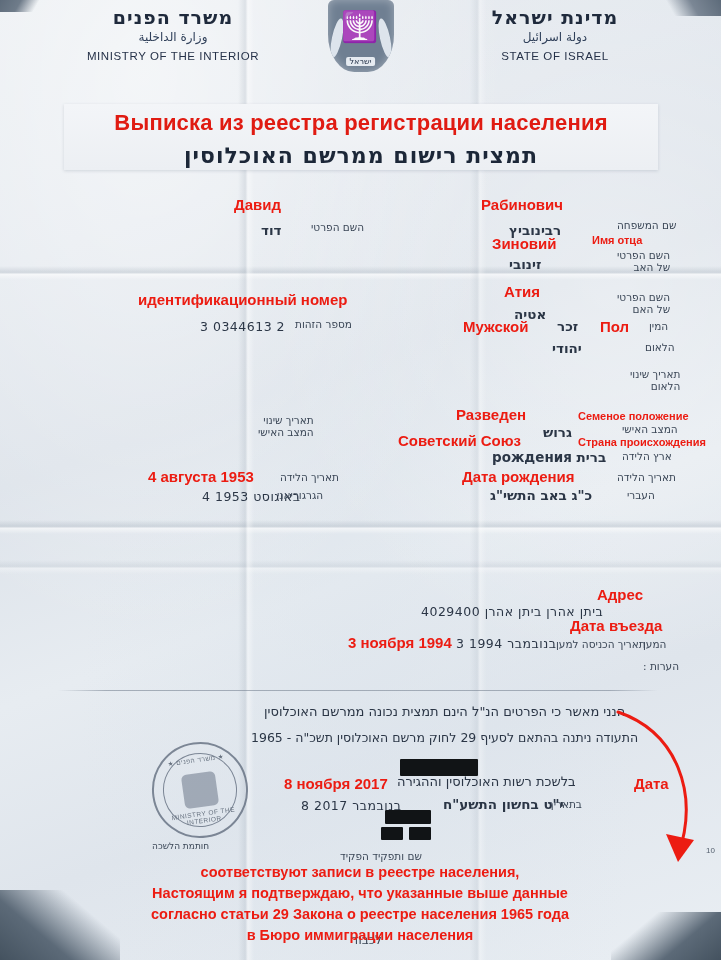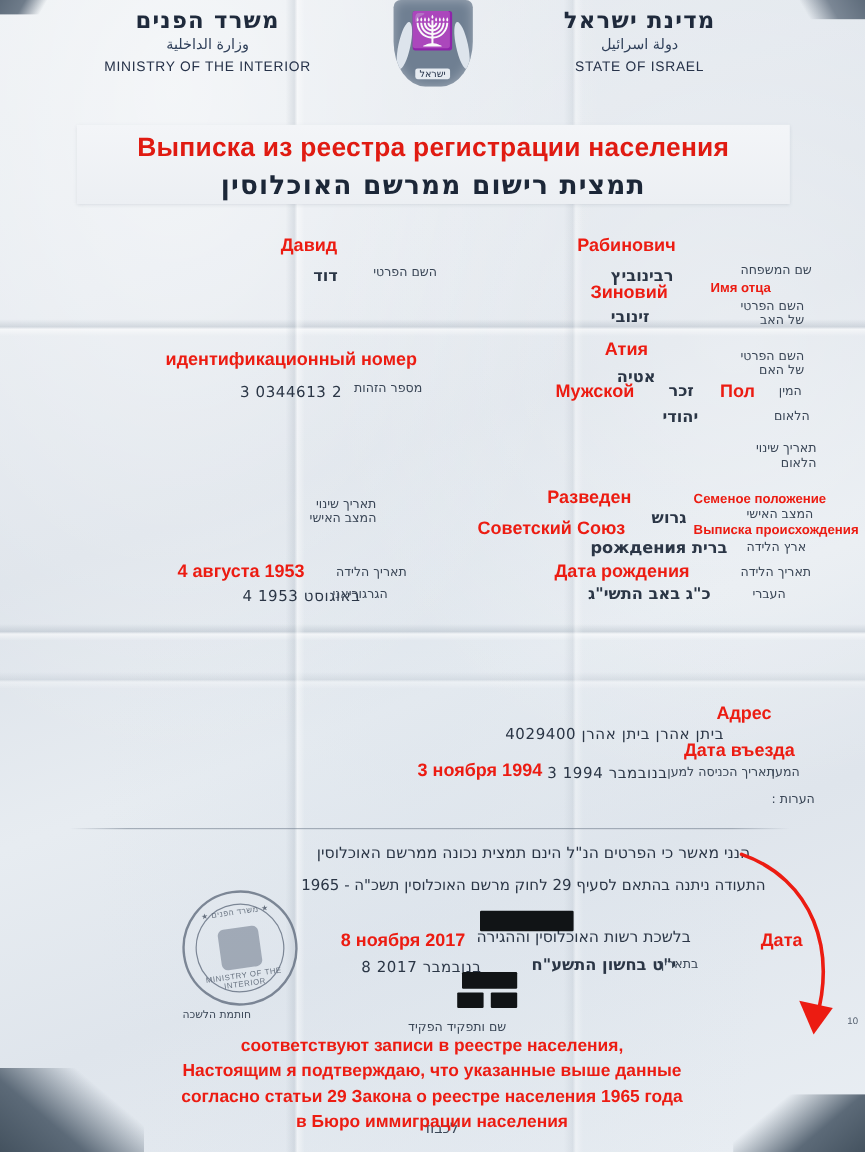--- a/index.html
+++ b/index.html
@@ -51,21 +51,21 @@
     top: 0; height: 960px; width: 16px;
     background: linear-gradient(to right, rgba(255,255,255,0) 0%, rgba(150,162,175,0.22) 45%, rgba(255,255,255,0.45) 62%, rgba(255,255,255,0) 100%);
   }
 
   .hdr {
     position: absolute;
     color: #243043;
     text-align: center;
   }
   .hdr-right {
-    top: 6px; right: 78px; width: 220px;
+    top: 6px; right: 56px; width: 220px;
     direction: rtl;
   }
   .hdr-left {
     top: 6px; left: 58px; width: 230px;
   }
   .heb-big {
     font-family: "DejaVu Sans", sans-serif;
     font-size: 19px;
     font-weight: bold;
     letter-spacing: 1px;
@@ -360,21 +360,21 @@
 הלאום</div>
 
   <div class="t ru" style="left:456px; top:406px;">Разведен</div>
   <div class="t ru-sm" style="left:578px; top:410px;">Семеное положение</div>
   <div class="t val-he" style="left:543px; top:424px;">גרוש</div>
   <div class="t he-sm" style="left:622px; top:423px;">המצב האישי</div>
   <div class="t he-sm" style="left:258px; top:414px; white-space:pre;">תאריך שינוי
 המצב האישי</div>
 
   <div class="t ru" style="left:398px; top:432px;">Советский Союз</div>
-  <div class="t ru-sm" style="left:578px; top:436px;">Выписка происхождения</div>
+  <div class="t ru-sm" style="left:578px; top:436px;">Страна происхождения</div>
   <div class="t val-he" style="left:492px; top:449px;">ברית рождения</div>
   <div class="t he-sm" style="left:622px; top:450px;">ארץ הלידה</div>
 
   <div class="t ru" style="left:148px; top:468px;">4 августа 1953</div>
   <div class="t he-sm" style="left:280px; top:471px;">תאריך הלידה</div>
   <div class="t num" style="left:190px; top:489px;margin-left:12px;">4 באוגוסט 1953</div>
   <div class="t he-sm" style="left:277px; top:489px;">הגרגוריאני</div>
   <div class="t ru" style="left:462px; top:468px;">Дата рождения</div>
   <div class="t he-sm" style="left:617px; top:471px;">תאריך הלידה</div>
   <div class="t val-he" style="left:490px; top:487px;">כ"ג באב התשי"ג</div>

